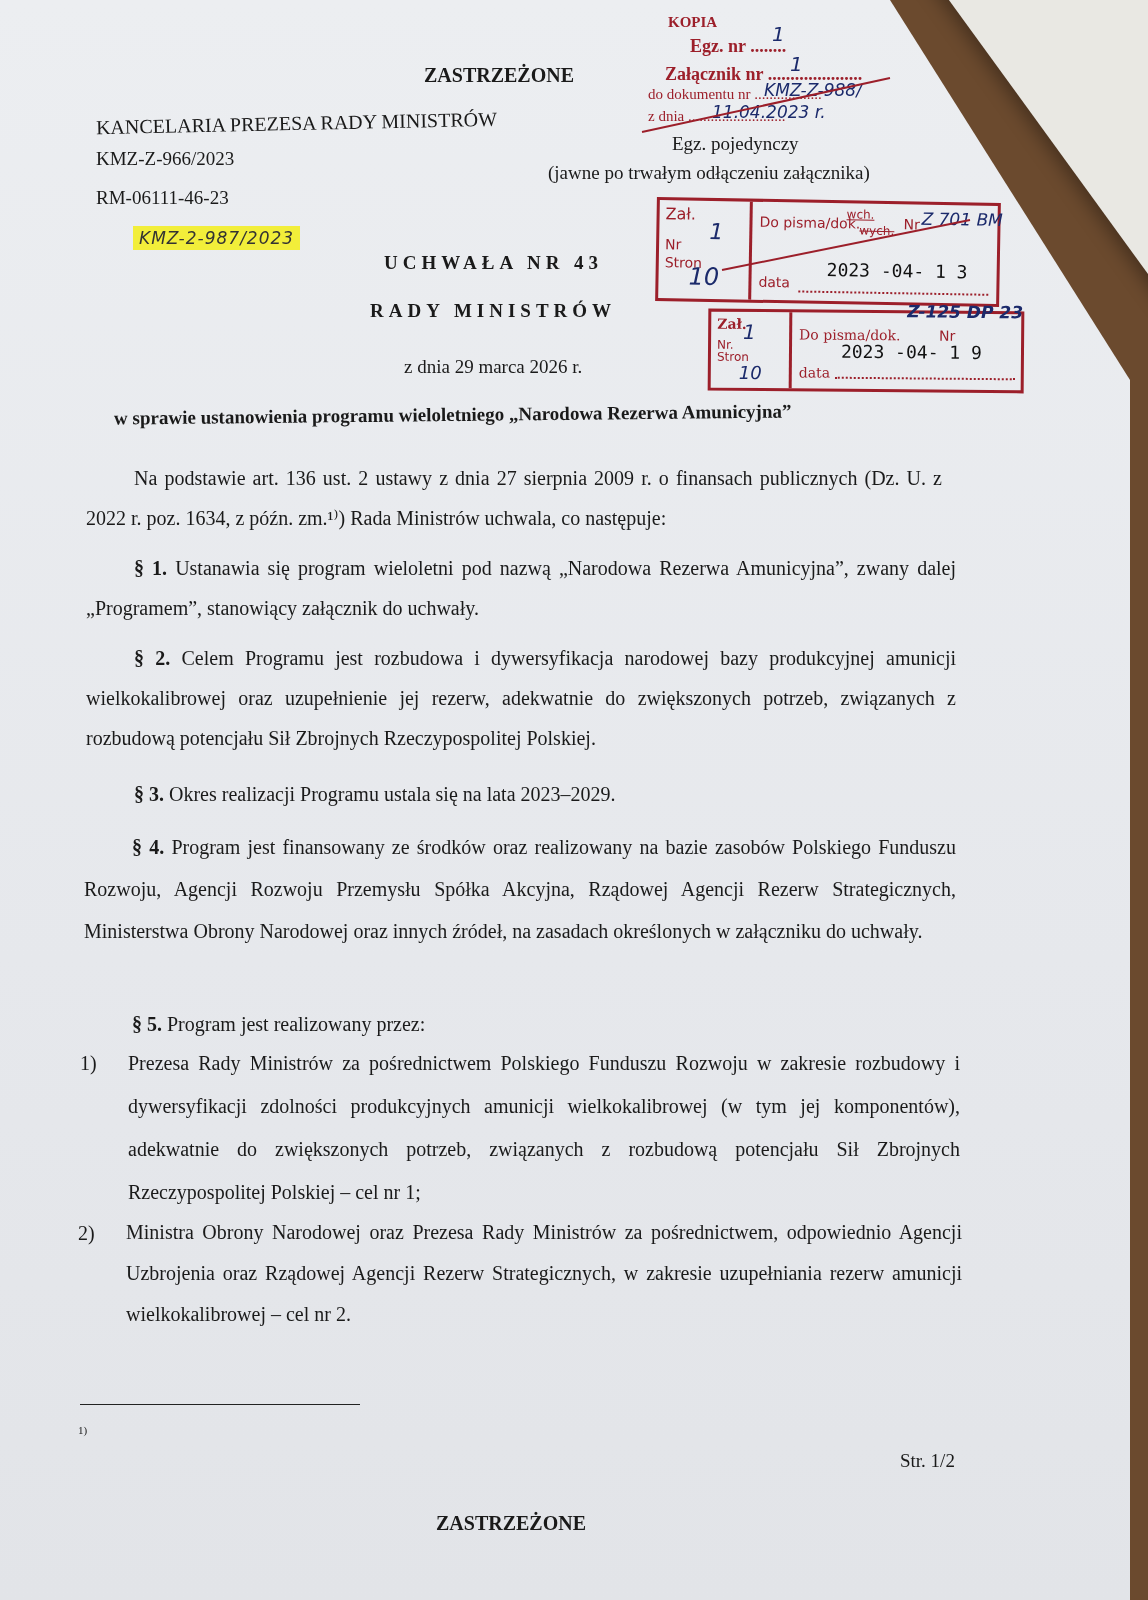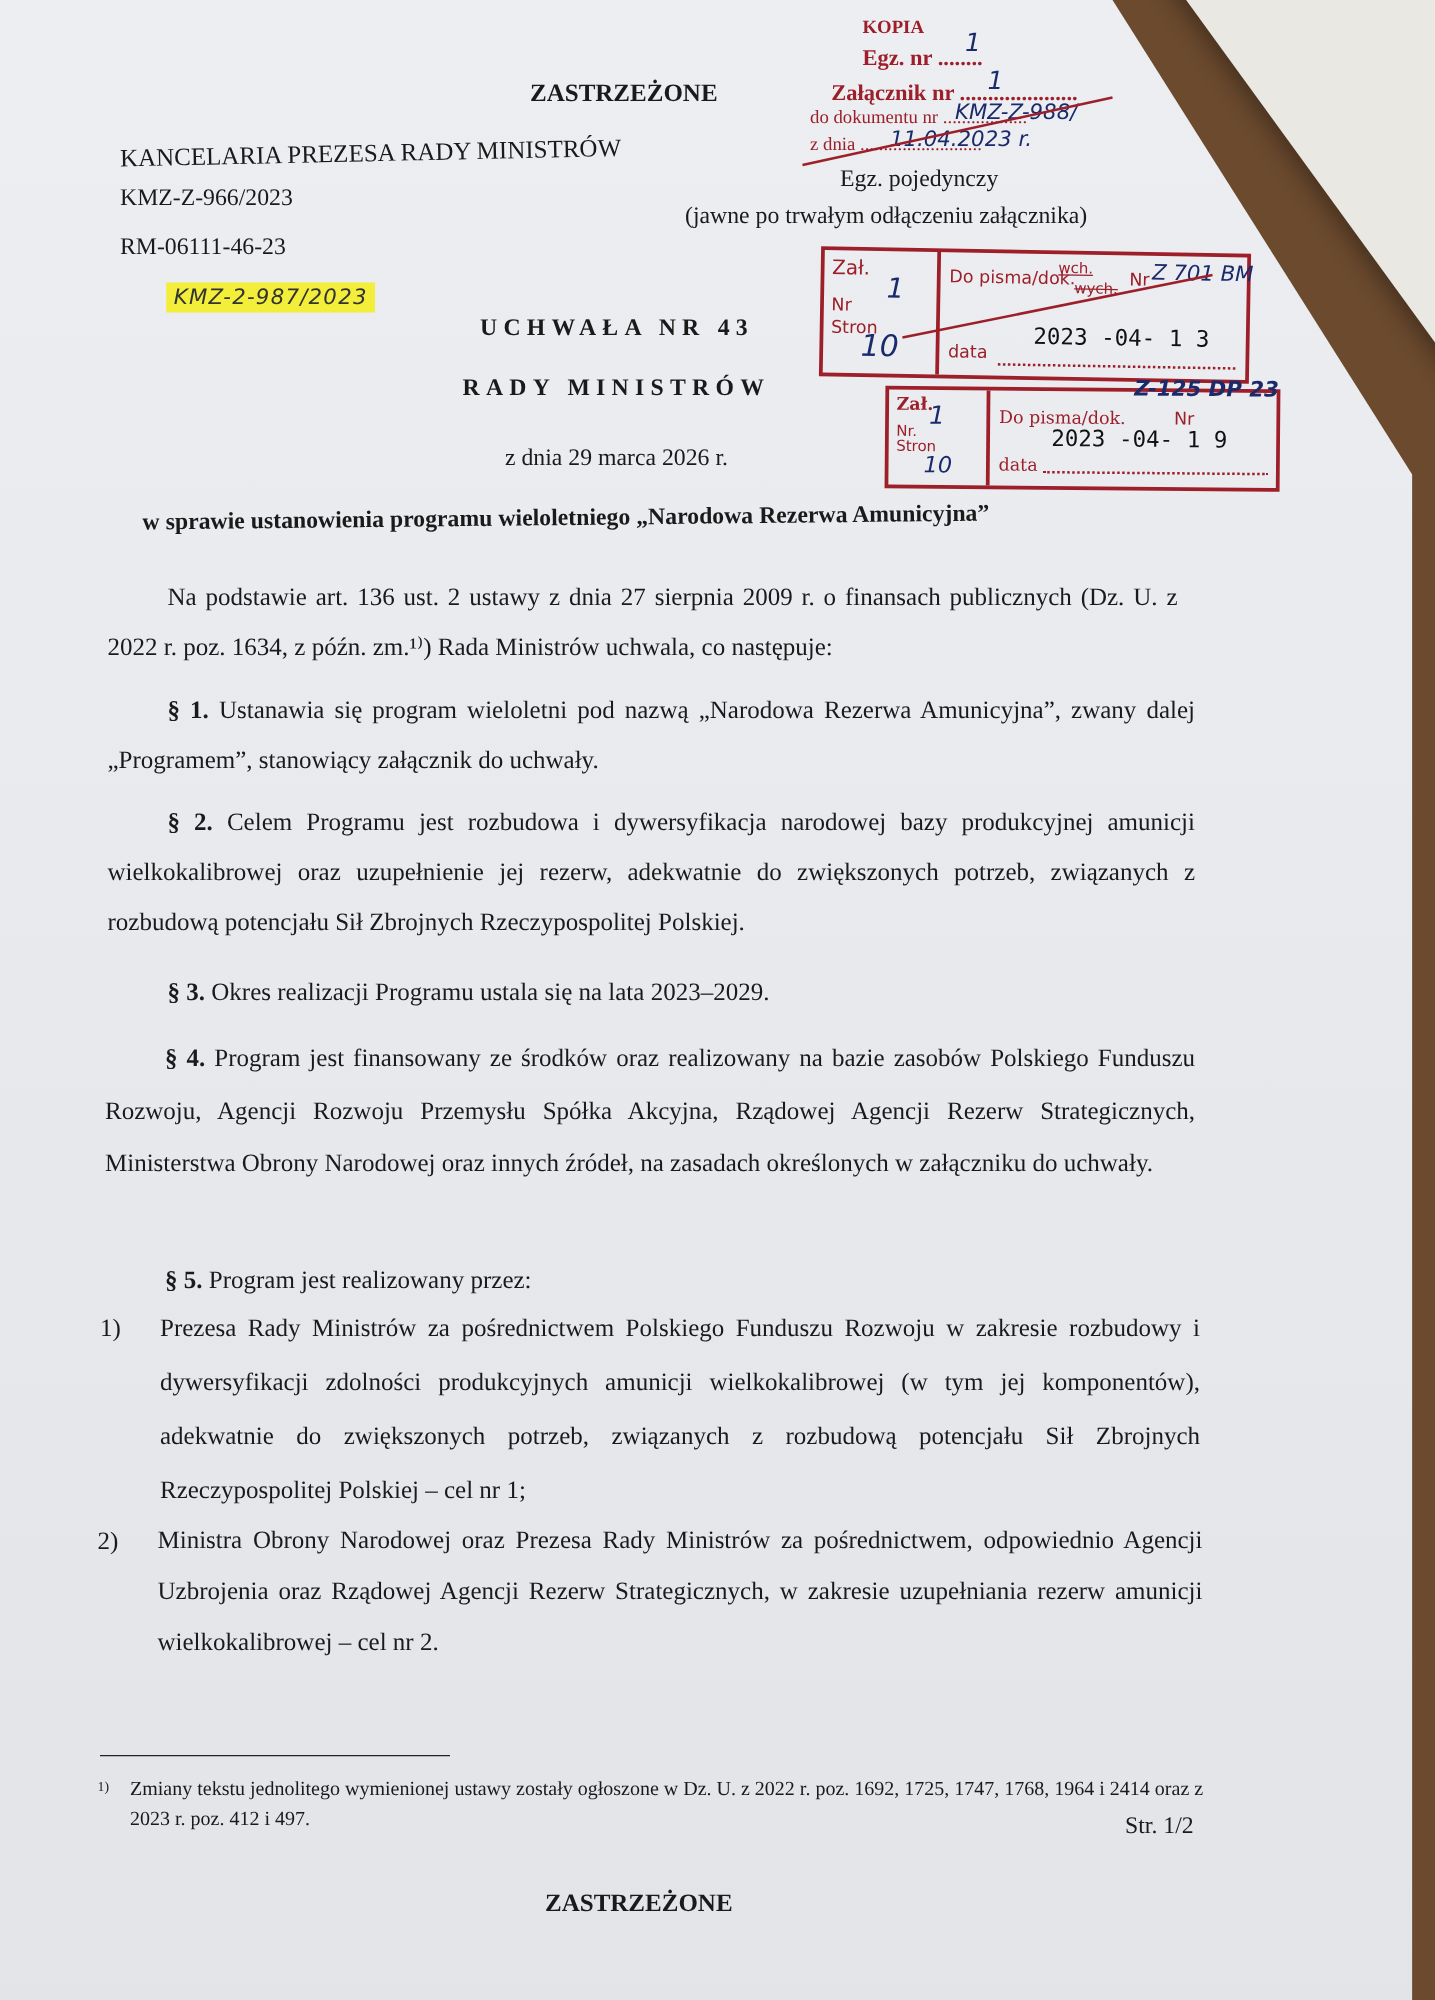--- a/index.html
+++ b/index.html
@@ -35,21 +35,21 @@
 <div class="page">
 
   <div class="t b fs20" style="left:424px;top:64px;">ZASTRZEŻONE</div>
   <div class="t fs20" style="left:96px;top:112px;transform:rotate(-1.2deg);">KANCELARIA PREZESA RADY MINISTRÓW</div>
   <div class="t fs19" style="left:96px;top:148px;">KMZ-Z-966/2023</div>
   <div class="t fs19" style="left:96px;top:187px;">RM-06111-46-23</div>
   <div class="t" style="left:92px;top:228px;margin-left:41px;"><span class="hl">KMZ-2-987/2023</span></div>
   <div class="t fs19" style="left:672px;top:133px;">Egz. pojedynczy</div>
   <div class="t fs19" style="left:548px;top:162px;">(jawne po trwałym odłączeniu załącznika)</div>
 
-  <div class="t b red" style="left:690px;top:14px;font-size:15px;">KOPIA</div>
+  <div class="t b red" style="left:668px;top:14px;font-size:15px;">KOPIA</div>
   <div class="t b red" style="left:690px;top:36px;font-size:18px;">Egz. nr ........</div>
   <div class="hw" style="left:772px;top:22px;font-size:20px;">1</div>
   <div class="t b red" style="left:665px;top:64px;font-size:18px;">Załącznik nr .....................</div>
   <div class="hw" style="left:790px;top:52px;font-size:20px;">1</div>
   <div class="t red" style="left:648px;top:86px;font-size:15px;">do dokumentu nr ..................</div>
   <div class="hw" style="left:764px;top:80px;font-size:17px;">KMZ-Z-988/</div>
   <div class="t red" style="left:648px;top:108px;font-size:15px;">z dnia ..........................</div>
   <div class="hw" style="left:712px;top:102px;font-size:17px;">11.04.2023 r.</div>
   <svg style="position:absolute;left:640px;top:70px;" width="260" height="70">
       <line x1="2" y1="62" x2="250" y2="8" stroke="#9c1f2a" stroke-width="2"></line>
@@ -108,17 +108,16 @@
   <p class="para" style="left:132px;top:1004px;width:820px;"><b>§ 5.</b> <span>Program jest realizowany przez:</span></p>
 
   <div class="t fs20" style="left:80px;top:1052px;">1)</div>
   <p class="para" style="left:128px;top:1042px;width:832px;line-height:43px;">Prezesa Rady Ministrów za pośrednictwem Polskiego Funduszu Rozwoju w zakresie rozbudowy i dywersyfikacji zdolności produkcyjnych amunicji wielkokalibrowej (w tym jej komponentów), adekwatnie do zwiększonych potrzeb, związanych z rozbudową potencjału Sił Zbrojnych Rzeczypospolitej Polskiej – cel nr 1;</p>
 
   <div class="t fs20" style="left:78px;top:1222px;">2)</div>
   <p class="para" style="left:126px;top:1212px;width:836px;line-height:41px;">Ministra Obrony Narodowej oraz Prezesa Rady Ministrów za pośrednictwem, odpowiednio Agencji Uzbrojenia oraz Rządowej Agencji Rezerw Strategicznych, w zakresie uzupełniania rezerw amunicji wielkokalibrowej – cel nr 2.</p>
 
   <div class="fnline" style="left:80px;top:1404px;width:280px;"></div>
   <div class="t" style="left:78px;top:1424px;font-size:11px;">1)</div>
-  <p class="para" style="left:104px;top:1420px;width:866px;font-size:16px;line-height:24px;text-align:left;">Zmiany tekstu jednolitego wymienionej ustawy zostały ogłoszone w Dz. U. z 2022 r. poz. 1692, 1725, 1747, 1768, 1964 i 2414 oraz z 2023 r. poz. 412 i 497.</p>
 
   <div class="t fs19" style="left:900px;top:1450px;">Str. 1/2</div>
   <div class="t b fs20" style="left:436px;top:1512px;">ZASTRZEŻONE</div>
 </div>
 
 </body></html>

